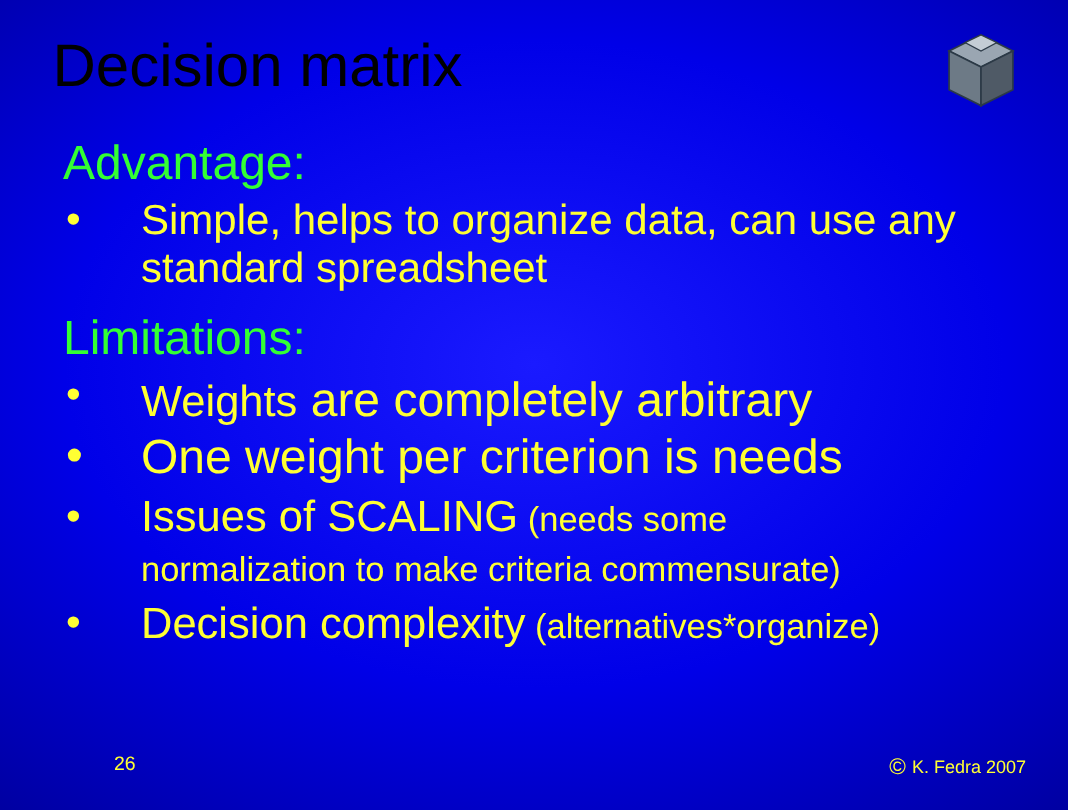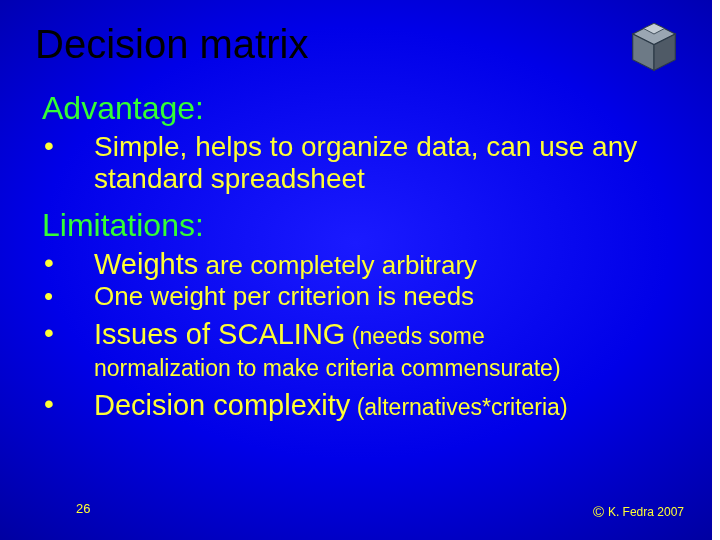--- a/index.html
+++ b/index.html
@@ -58,21 +58,21 @@
     line-height: 1.1;
     text-align: left;
     padding-left: 2px;
   }
   .btxt {
     flex: 1;
     font-size: 28px;
     line-height: 1.15;
   }
   .sm { font-size: 23px; }
-  .md { font-size: 26px; }
+  .md { font-size: 32px; }
   .lg { font-size: 29px; }
   .gap-sm { height: 6px; }
   .gap-md { height: 12px; }
   .pagenum {
     position: absolute;
     left: 76px;
     bottom: 24px;
     color: #ffff33;
     font-size: 13px;
   }
@@ -140,21 +140,21 @@
         <span class="lg">Issues of SCALING</span><span class="sm"> (needs some </span><br>
         <span class="sm">normalization to make criteria commensurate)</span>
       </div>
     </div>
 
     <div class="gap-sm"></div>
 
     <div class="bullet-row">
       <div class="dot">•</div>
       <div class="btxt">
-        <span class="lg">Decision complexity</span><span class="sm"> (alternatives*criteria)</span>
+        <span class="lg">Decision complexity</span><span class="sm"> (alternatives*organize)</span>
       </div>
     </div>
 
   </div>
 
   <div class="pagenum">26</div>
 
   <div class="copyright">
     <span class="csym">©</span><span>K. Fedra 2007</span>
   </div>

